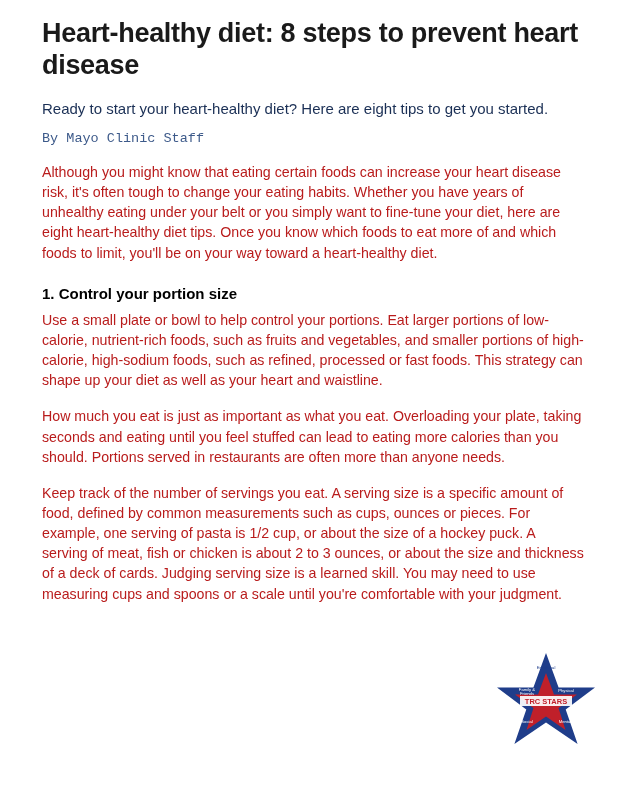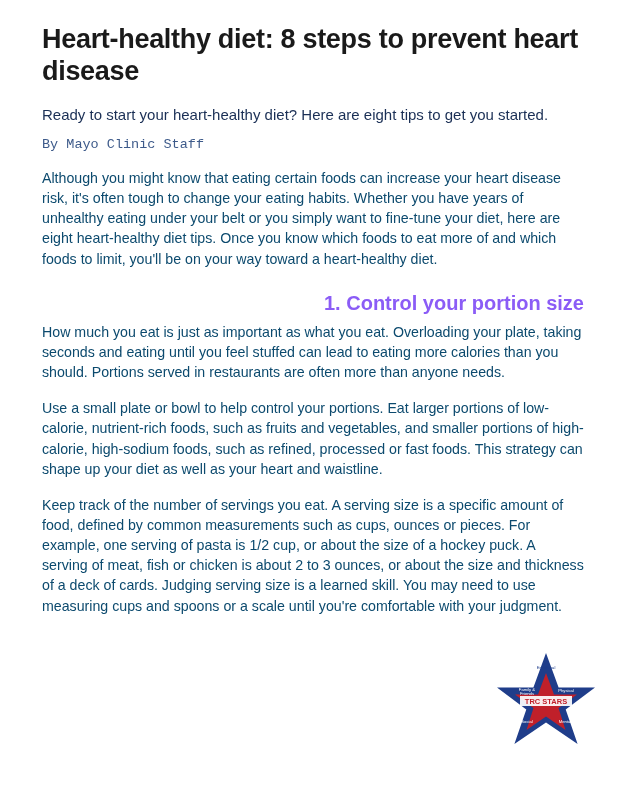--- a/index.html
+++ b/index.html
@@ -13,21 +13,21 @@
     font-family: "Liberation Sans", sans-serif;
     color: #222222;
     position: relative;
     overflow: hidden;
   }
   .page {
     position: relative;
     width: 636px;
     height: 765px;
     box-sizing: border-box;
-    padding: 24px 52px 0 42px;
+    padding: 18px 52px 0 42px;
   }
   .article-title {
     font-size: 27px;
     line-height: 1.17;
     font-weight: bold;
     color: #1a1a1a;
     letter-spacing: -0.3px;
     margin: 0 0 18px 0;
   }
   .deck {
@@ -40,31 +40,30 @@
   }
   .byline {
     font-size: 13.5px;
     color: #3d5a8a;
     margin: 0 0 16px 0;
     font-family: Liberation Mono, monospace;
   }
   .body-text {
     font-size: 14.2px;
     line-height: 1.42;
-    color: #0c4a6e;
+    color: #b91c1c;
     margin: 0 0 17px 0;
     max-width: 545px;
   }
   .section-heading {
-    font-size: 20px;
+    font-size: 15px;
     line-height: 1.2;
     font-weight: bold;
-    color: #8b5cf6;
+    color: #000000;
     margin: 22px 0 7px 0;
-    text-align: right;
   }
   .body-text.tight {
     margin-bottom: 16px;
   }
   
   .stamp {
     position: absolute;
     right: 38px;
     bottom: 14px;
     width: 104px;
@@ -80,23 +79,23 @@
   <h1 class="article-title">Heart-healthy diet: 8 steps to prevent heart disease</h1>
 
   <p class="deck">Ready to start your heart-healthy diet? Here are eight tips to get you started.</p>
 
   <p class="byline">By Mayo Clinic Staff</p>
 
   <p class="body-text">Although you might know that eating certain foods can increase your heart disease risk, it's often tough to change your eating habits. Whether you have years of unhealthy eating under your belt or you simply want to fine-tune your diet, here are eight heart-healthy diet tips. Once you know which foods to eat more of and which foods to limit, you'll be on your way toward a heart-healthy diet.</p>
 
   <h2 class="section-heading">1. Control your portion size</h2>
 
+  <p class="body-text tight">Use a small plate or bowl to help control your portions. Eat larger portions of low-calorie, nutrient-rich foods, such as fruits and vegetables, and smaller portions of high-calorie, high-sodium foods, such as refined, processed or fast foods. This strategy can shape up your diet as well as your heart and waistline.</p>
+
   <p class="body-text tight">How much you eat is just as important as what you eat. Overloading your plate, taking seconds and eating until you feel stuffed can lead to eating more calories than you should. Portions served in restaurants are often more than anyone needs.</p>
-
-  <p class="body-text tight">Use a small plate or bowl to help control your portions. Eat larger portions of low-calorie, nutrient-rich foods, such as fruits and vegetables, and smaller portions of high-calorie, high-sodium foods, such as refined, processed or fast foods. This strategy can shape up your diet as well as your heart and waistline.</p>
 
   <p class="body-text tight">Keep track of the number of servings you eat. A serving size is a specific amount of food, defined by common measurements such as cups, ounces or pieces. For example, one serving of pasta is 1/2 cup, or about the size of a hockey puck. A serving of meat, fish or chicken is about 2 to 3 ounces, or about the size and thickness of a deck of cards. Judging serving size is a learned skill. You may need to use measuring cups and spoons or a scale until you're comfortable with your judgment.</p>
 
   <div class="stamp">
     <svg viewBox="0 0 104 104" width="104" height="104" aria-hidden="true">
 
       <polygon points="52,6 64.6,40.5 101,40.5 71.7,62.5 83.6,97 52,75.5 20.4,97 32.3,62.5 3,40.5 39.4,40.5" fill="#1f3d8a"></polygon>
 
       <polygon points="52,26 60,47.5 83,47.5 64.5,61 71.5,83 52,69.5 32.5,83 39.5,61 21,47.5 44,47.5" fill="#c0202a"></polygon>
 

